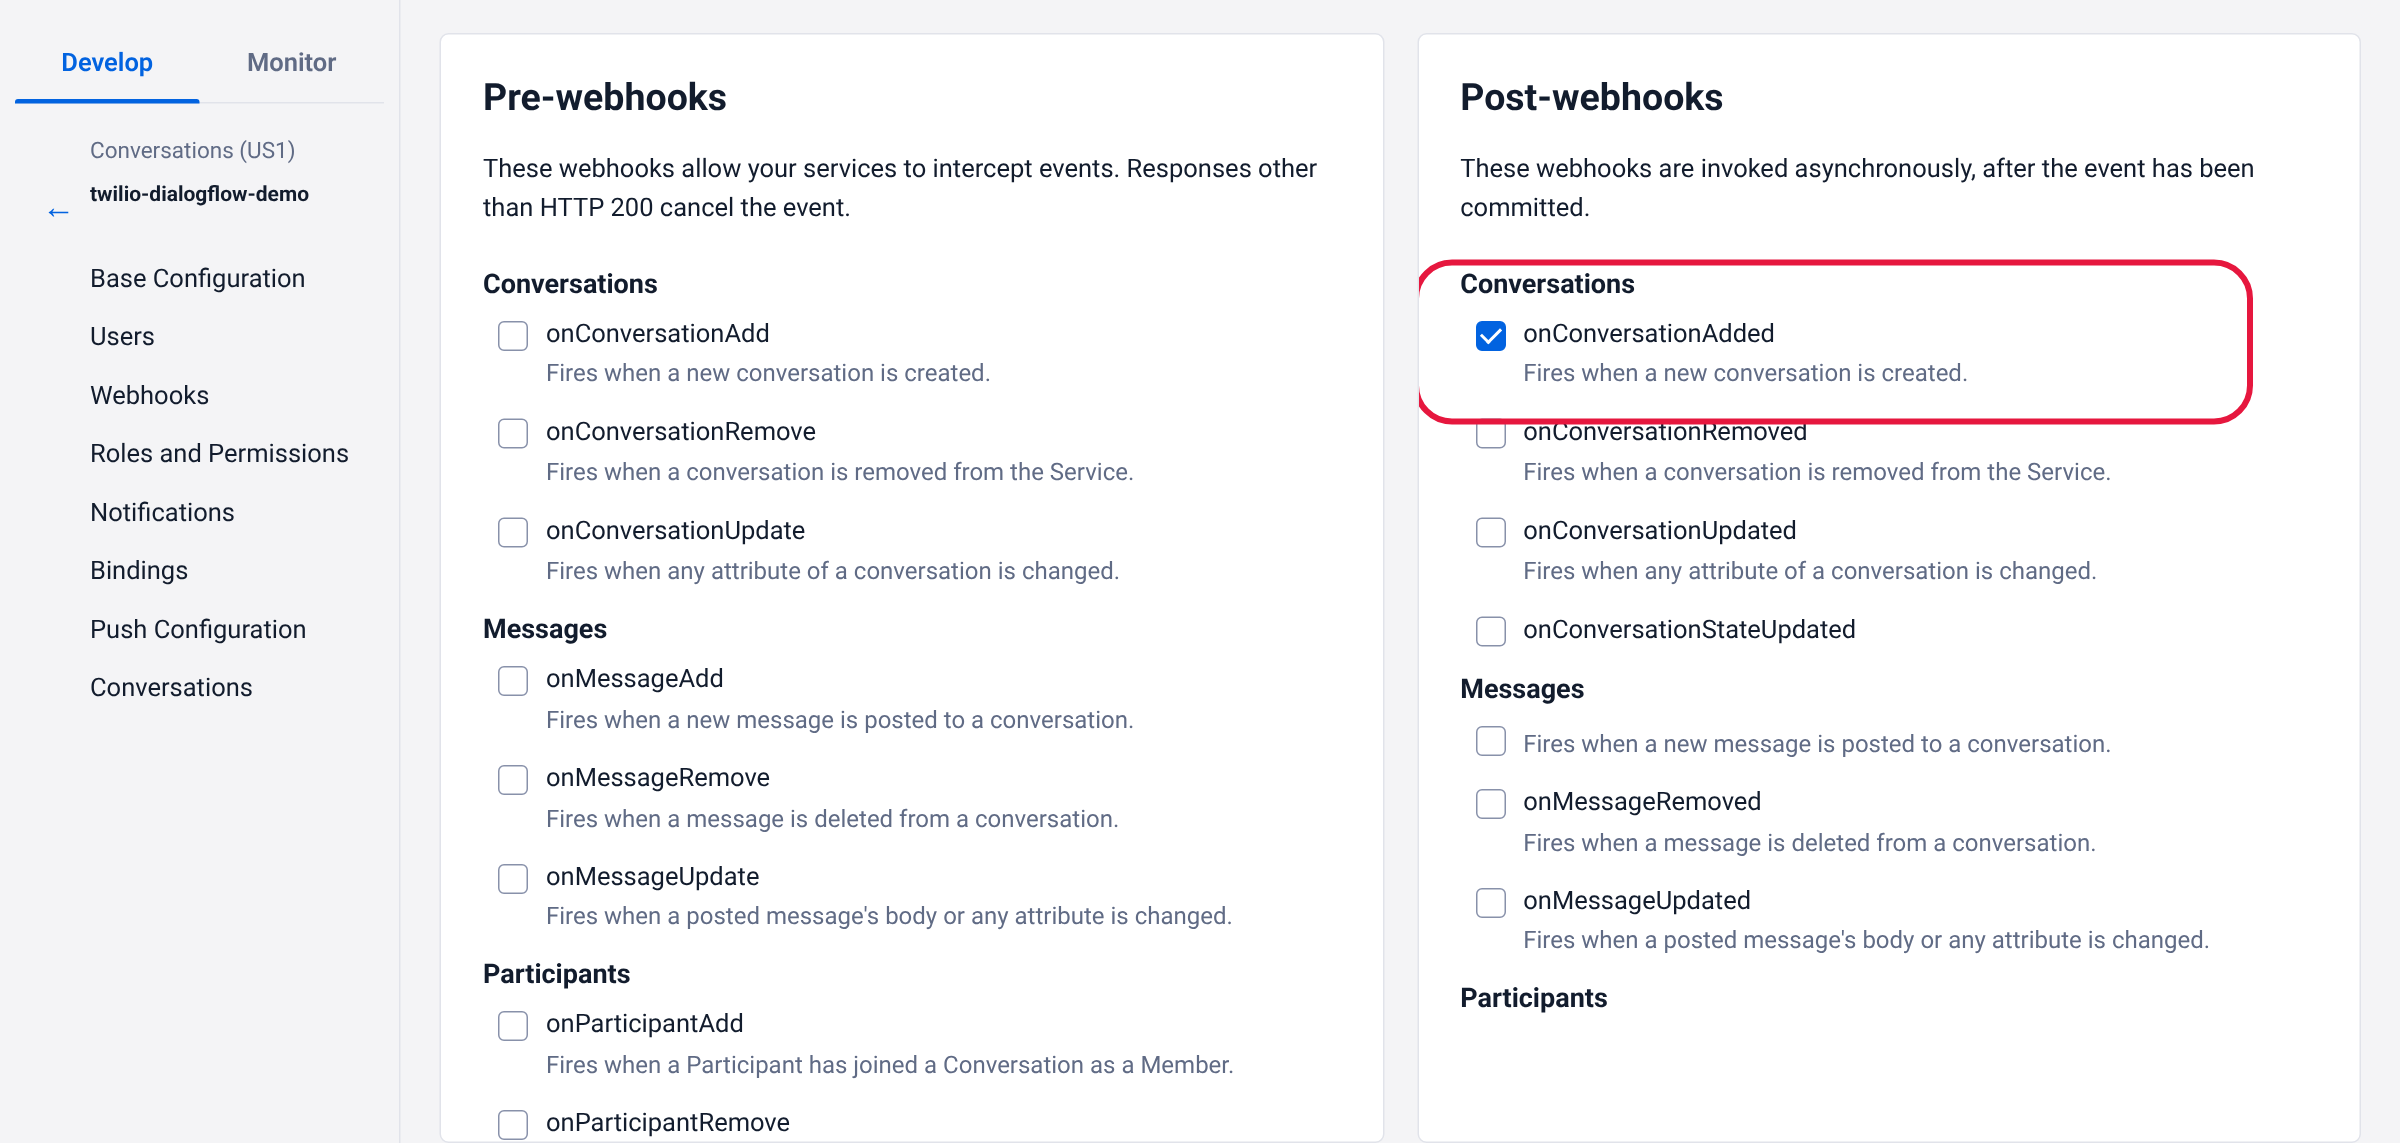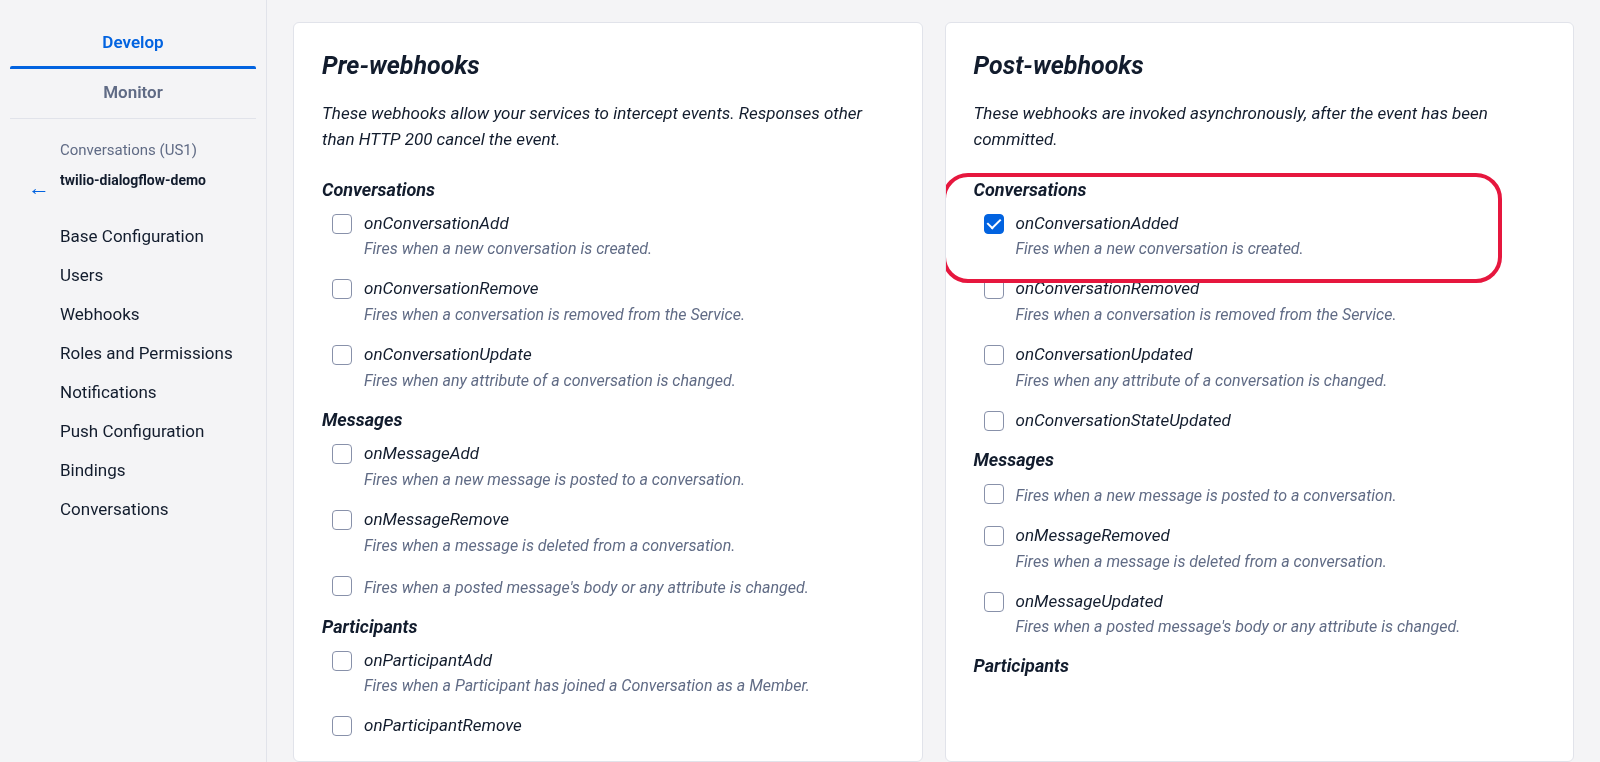--- a/index.html
+++ b/index.html
@@ -17,21 +17,20 @@
       width: 267px;
       background: #f4f4f6;
       padding: 18px 10px 0 10px;
       border-right: 1px solid #e1e3ea;
       flex-shrink: 0;
     }
     .tabs {
       display: flex;
       border-bottom: 1px solid #e1e3ea;
       margin-bottom: 22px;
-      flex-direction: column;
     }
     .tab {
       flex: 1;
       text-align: center;
       padding: 14px 0 16px 0;
       font-size: 17px;
       font-weight: 600;
       color: #606b85;
       cursor: pointer;
       position: relative;
@@ -81,21 +80,20 @@
       cursor: pointer;
       line-height: 1.35;
     }
     .nav-item.active { font-weight: 400; }
     .main {
       flex: 1;
       display: flex;
       gap: 22px;
       padding: 22px 26px 0 26px;
       overflow: hidden;
-      font-style: italic;
     }
     .panel {
       background: #fff;
       border: 1px solid #e1e3ea;
       border-radius: 6px;
       padding: 28px 28px 0 28px;
       flex: 1;
       overflow: hidden;
       min-width: 0;
     }
@@ -182,22 +180,22 @@
   <div class="project-row">
     <span class="back-arrow">←</span>
     <span class="project-name">twilio-dialogflow-demo</span>
   </div>
   <ul class="nav-list" id="nav-list">
       <li class="nav-item">Base Configuration</li>
       <li class="nav-item">Users</li>
       <li class="nav-item active">Webhooks</li>
       <li class="nav-item">Roles and Permissions</li>
       <li class="nav-item">Notifications</li>
+      <li class="nav-item">Bindings</li>
       <li class="nav-item">Push Configuration</li>
-      <li class="nav-item">Bindings</li>
       <li class="nav-item">Conversations</li>
     </ul>
 </aside>
 
 <main class="main">
   <section class="panel">
     <h2 class="panel-title">Pre-webhooks</h2>
     <p class="panel-desc">These webhooks allow your services to intercept events. Responses other than HTTP 200 cancel the event.</p>
     <div id="pre-groups">
         <div class="group-heading">Conversations</div>
@@ -233,20 +231,21 @@
         <div class="check-row">
           <div class="checkbox"></div>
           <div class="check-text">
             <div class="check-label">onMessageRemove</div>
             <div class="check-desc">Fires when a message is deleted from a conversation.</div>
           </div>
         </div>
         <div class="check-row">
           <div class="checkbox"></div>
           <div class="check-text">
+            <div class="check-label">onMessageUpdate</div>
             <div class="check-desc">Fires when a posted message's body or any attribute is changed.</div>
           </div>
         </div>
         <div class="group-heading">Participants</div>
         <div class="check-row">
           <div class="checkbox"></div>
           <div class="check-text">
             <div class="check-label">onParticipantAdd</div>
             <div class="check-desc">Fires when a Participant has joined a Conversation as a Member.</div>
           </div>

